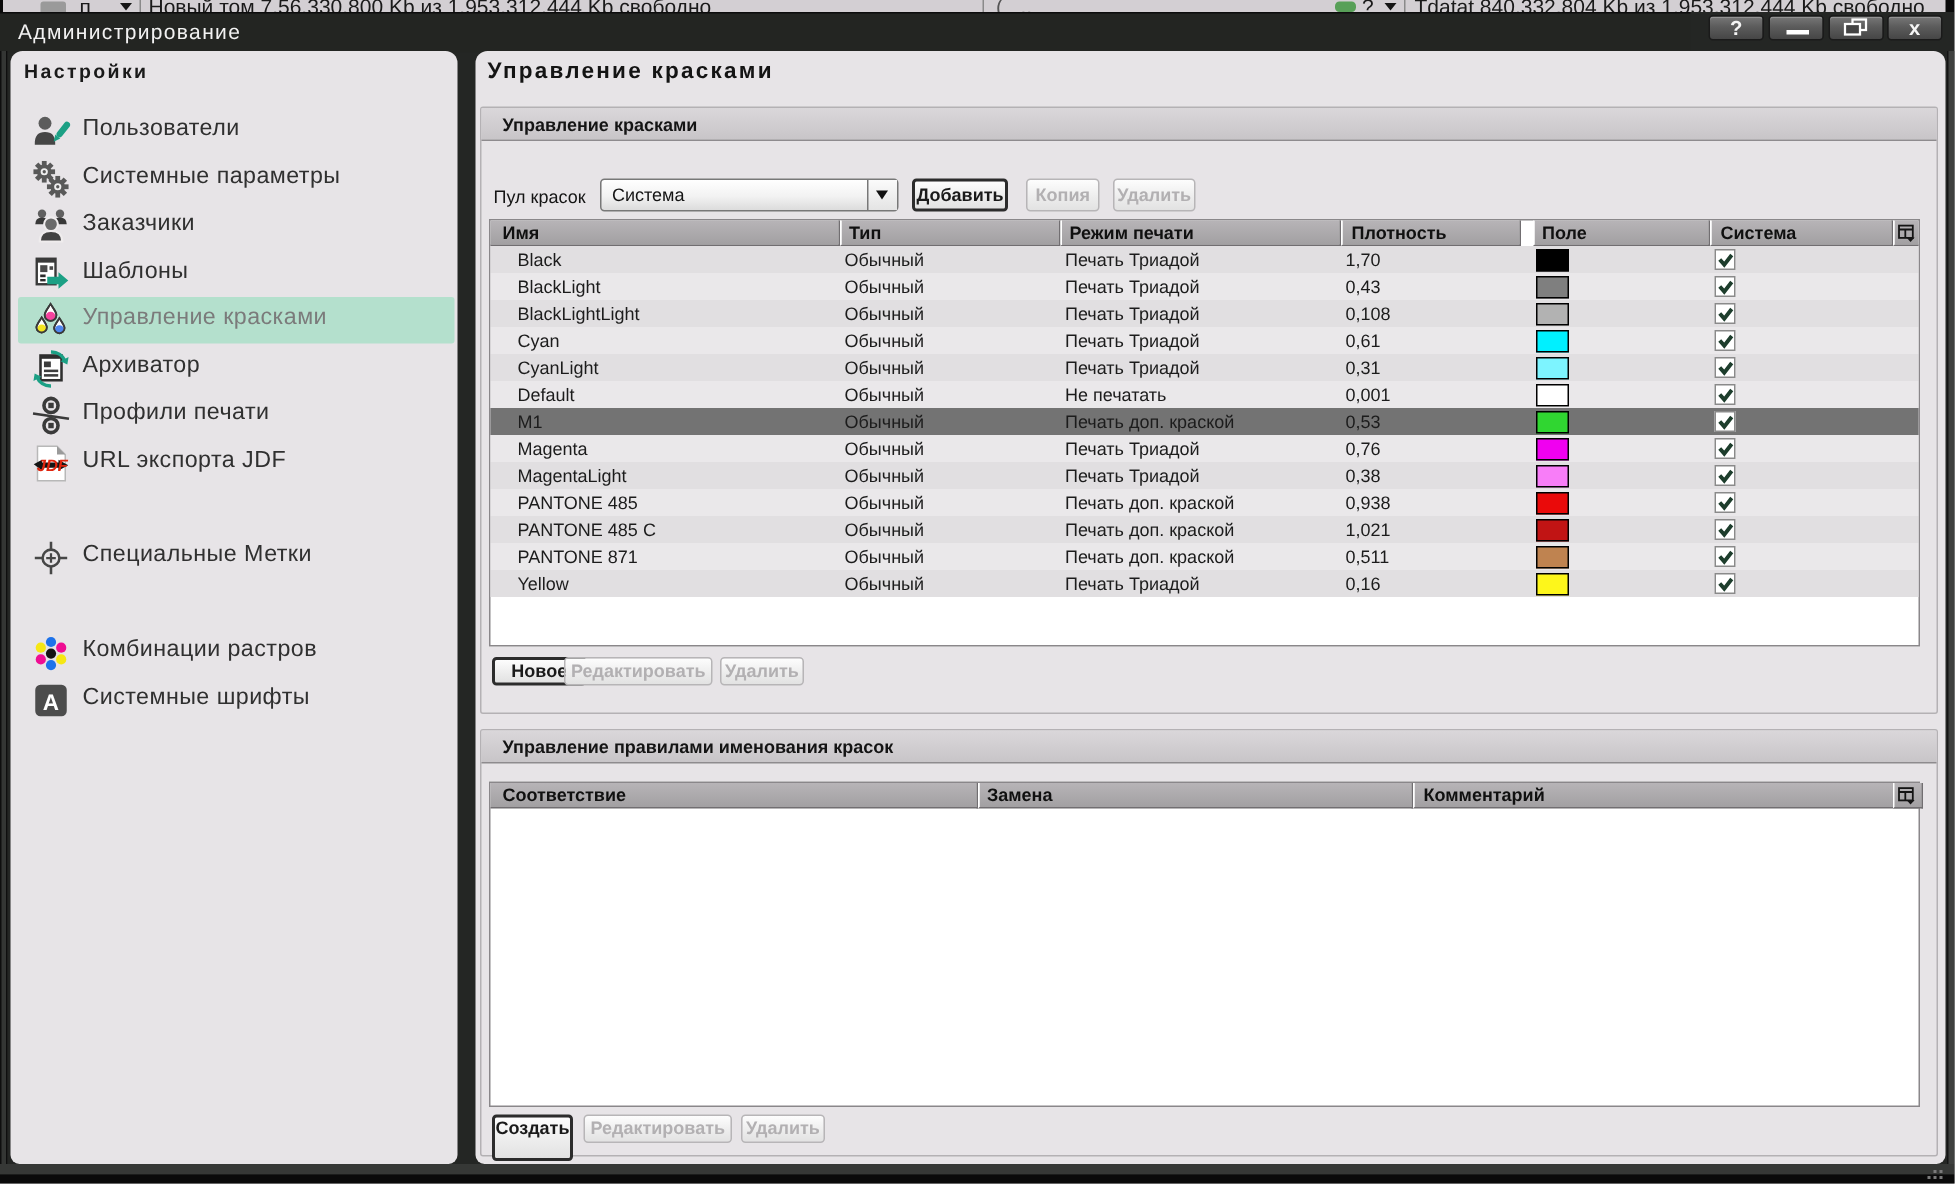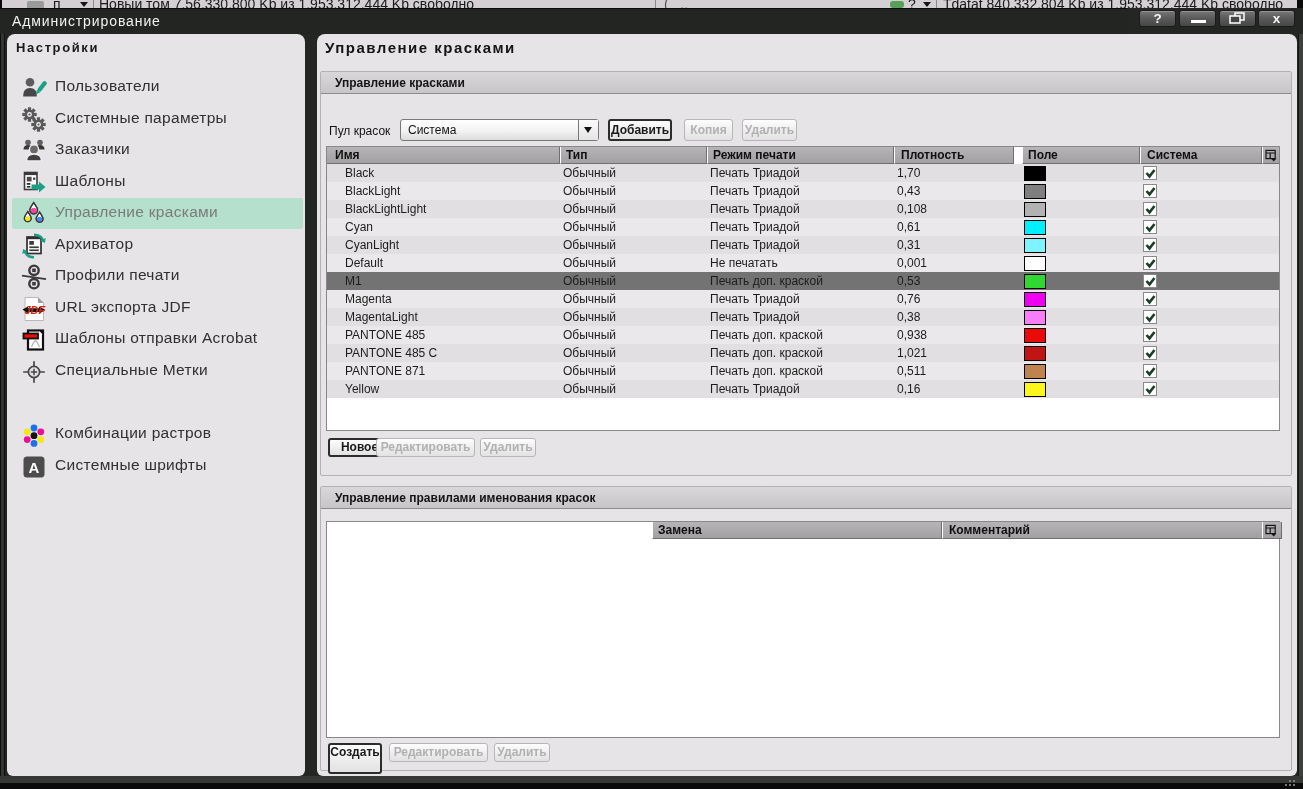--- a/index.html
+++ b/index.html
@@ -196,30 +196,20 @@
     </div>
   <div class="mi" style="top:259px">
     <svg class="ic" viewBox="0 0 26 26">
         <path d="M4 1.5 h13 l5.5 5.5 v17.5 h-18.5z" fill="#fff" stroke="#b8b8b8" stroke-width="1"></path>
         <path d="M17 1.5 l5.5 5.5 h-5.5z" fill="#9a9a9a"></path>
         <path d="M1.5 13.5 l5.5-3 v1.8 h11 v-1.8 l6.5 3.6 -6.5 3.6 v-1.8 h-11 v1.8z" fill="#141414"></path>
         <text x="3.5" y="18" font-family="Liberation Sans" font-size="11" font-weight="bold" font-style="italic" fill="#e0250e">JDF</text>
       </svg>
     <span class="tx">URL экспорта JDF</span>
     </div>
-  <div class="mi" style="top:290px">
-    <svg class="ic" viewBox="0 0 26 26">
-        <rect x="7" y="3.5" width="15" height="19" fill="#fff" stroke="#101010" stroke-width="2.2"></rect>
-        <path d="M17.5 3.5 h4.5 l0 4.5z" fill="#101010"></path>
-        <path d="M18 4 l3.5 3.5 h-3.5z" fill="#fff"></path>
-        <rect x="2.5" y="6.5" width="14.5" height="5" fill="#ee0d0d" stroke="#101010" stroke-width="1.8"></rect>
-        <path d="M10.5 20 c1.5-3.5 3-6.5 4-6.5 c1 0 2.5 3 4 6.5" fill="none" stroke="#b9b9b9" stroke-width="1.3"></path>
-      </svg>
-    <span class="tx">Шаблоны отправки Acrobat</span>
-    </div>
   <div class="mi" style="top:322px">
     <svg class="ic" viewBox="0 0 26 26">
         <g stroke="#474747" stroke-width="1.7" fill="none">
           <circle cx="13" cy="13" r="5.6"></circle>
           <path d="M13 2.2 V7.6 M13 18.4 V23.8 M2.2 13 H7.6 M18.4 13 H23.8"></path>
           <path d="M13 9.8 V16.2 M9.8 13 H16.2" stroke-width="1.5"></path>
         </g>
       </svg>
     <span class="tx">Специальные Метки</span>
     </div>
@@ -434,20 +424,21 @@
   </div>
   <div class="btn def" style="left:11px;top:404px;width:63px;height:19px;line-height:14px">Новое</div>
   <div class="btn dis" style="left:59px;top:404px;width:99px;height:19px;line-height:17px">Редактировать</div>
   <div class="btn dis" style="left:163px;top:404px;width:56px;height:19px;line-height:17px">Удалить</div>
   <div class="grp" style="top:452px;height:285px">
       <div class="hd">
         <span>Управление правилами именования красок</span>
       </div>
     </div>
   <div class="tbl" style="left:9px;top:487px;width:954px;height:217px">
+    <div class="th" style="left:0;width:325px;border-left:none"><span style="margin-left:8px">Соответствие</span></div>
     <div class="th" style="left:325px;width:290px"><span style="margin-left:5px">Замена</span></div>
     <div class="th" style="left:615px;width:340px"><span style="margin-left:6px">Комментарий</span></div>
     <div class="th" style="left:935px;width:17px;border-right:none"><svg width="13" height="13" style="margin:2px 0 0 2px" viewBox="0 0 13 13">
           <g fill="none" stroke="#141414" stroke-width="1.2">
             <rect x="1" y="1.4" width="9.2" height="8.2"></rect>
             <path d="M1 4 h9.2 M5.2 4 V9.6"></path>
           </g>
           <path d="M6 9.4 h5.4 l-2.7 3z" fill="#141414"></path>
         </svg></div>
   </div>

